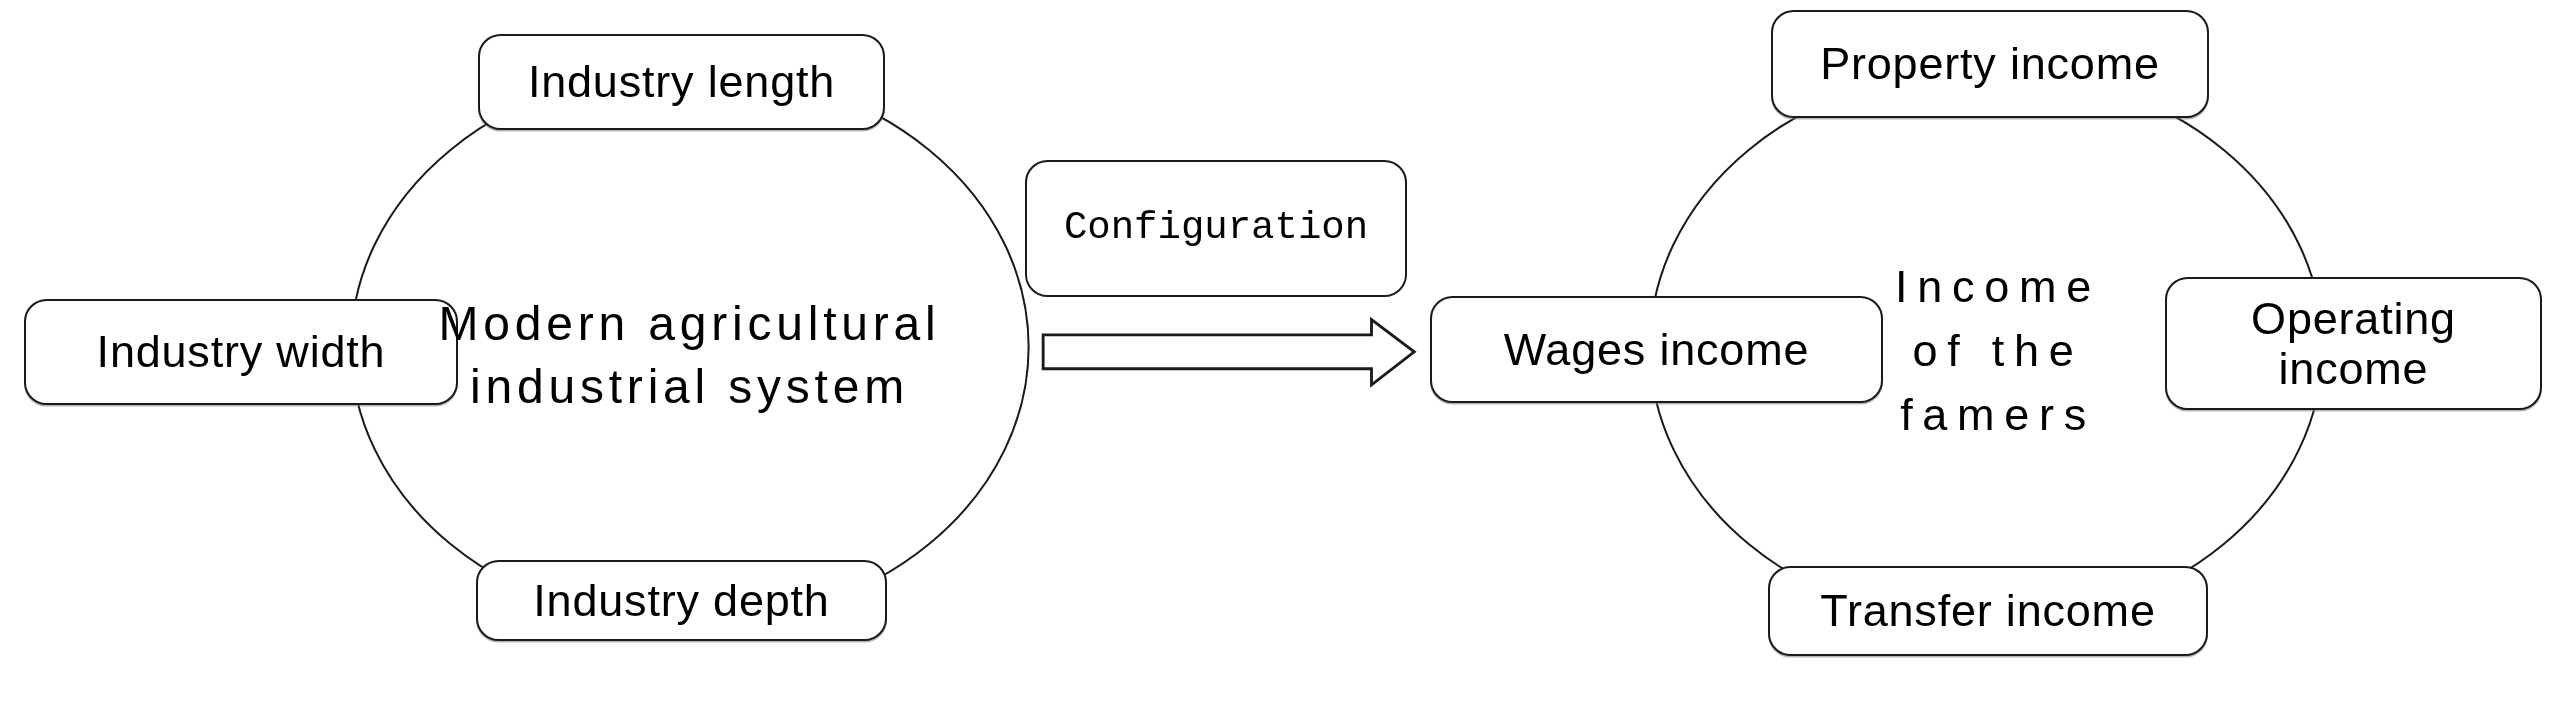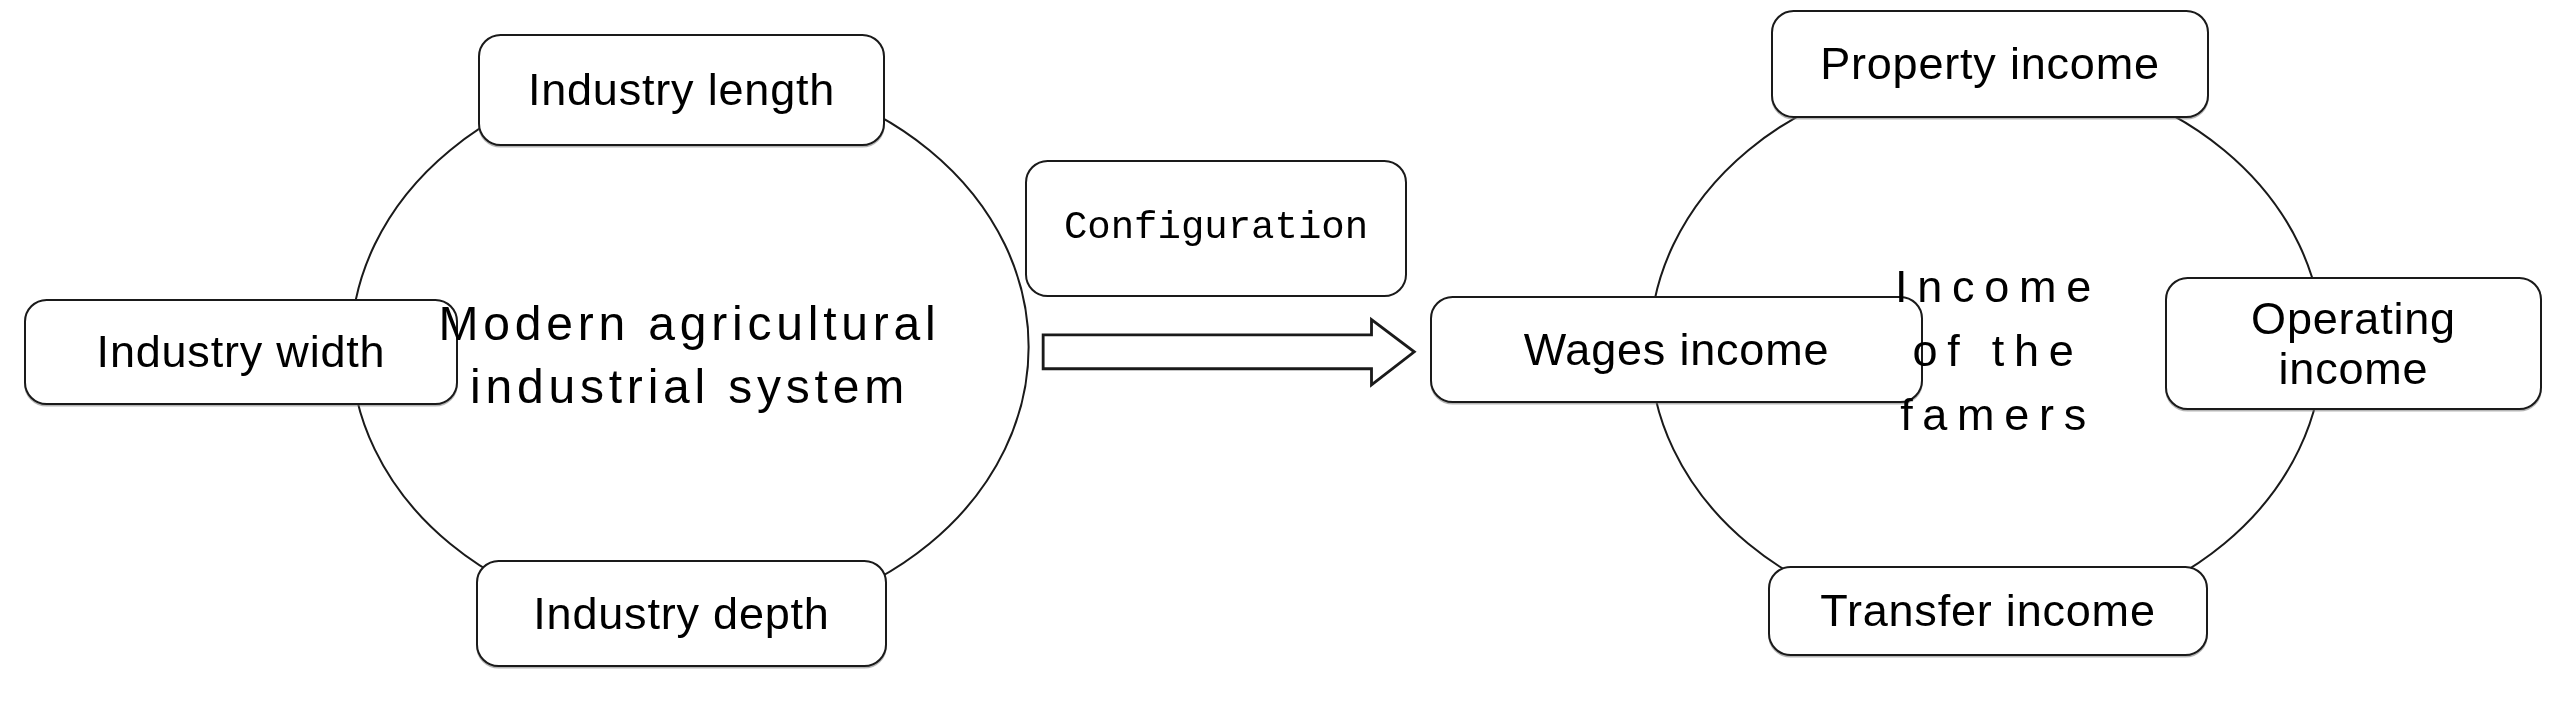--- a/index.html
+++ b/index.html
@@ -47,33 +47,33 @@
     letter-spacing: 4.8px;
   }
   .right-title {
     left: 1877px; top: 255px; width: 242px;
     font-size: 45px;
     line-height: 64px;
     letter-spacing: 9.7px;
   }
   .title-line { display: block; }
   
-  .box-industry-length { left: 478px;  top: 34px;  width: 407px; height: 112px; }
+  .box-industry-length { left: 478px;  top: 34px;  width: 407px; height: 96px; }
   .box-industry-width  { left: 24px;   top: 299px; width: 434px; height: 106px; }
-  .box-industry-depth  { left: 476px;  top: 560px; width: 411px; height: 107px; }
+  .box-industry-depth  { left: 476px;  top: 560px; width: 411px; height: 81px; }
   .box-config {
     left: 1025px; top: 160px; width: 382px; height: 137px;
     font-family: Liberation Mono, monospace;
     font-size: 39px;
     letter-spacing: 0;
     line-height: 61px;
     box-shadow: none;
     text-align: center;
   }
-  .box-wages    { left: 1430px; top: 296px; width: 493px; height: 107px; }
+  .box-wages    { left: 1430px; top: 296px; width: 453px; height: 107px; }
   .box-property { left: 1771px; top: 10px;  width: 438px; height: 108px; }
   .box-operating{ left: 2165px; top: 277px; width: 377px; height: 133px; }
   .box-transfer { left: 1768px; top: 566px; width: 440px; height: 90px; }
 </style>
 </head>
 <body>
 
 <div class="canvas">
 
   <svg class="shape-layer" viewBox="0 0 3193 870" xmlns="http://www.w3.org/2000/svg">

